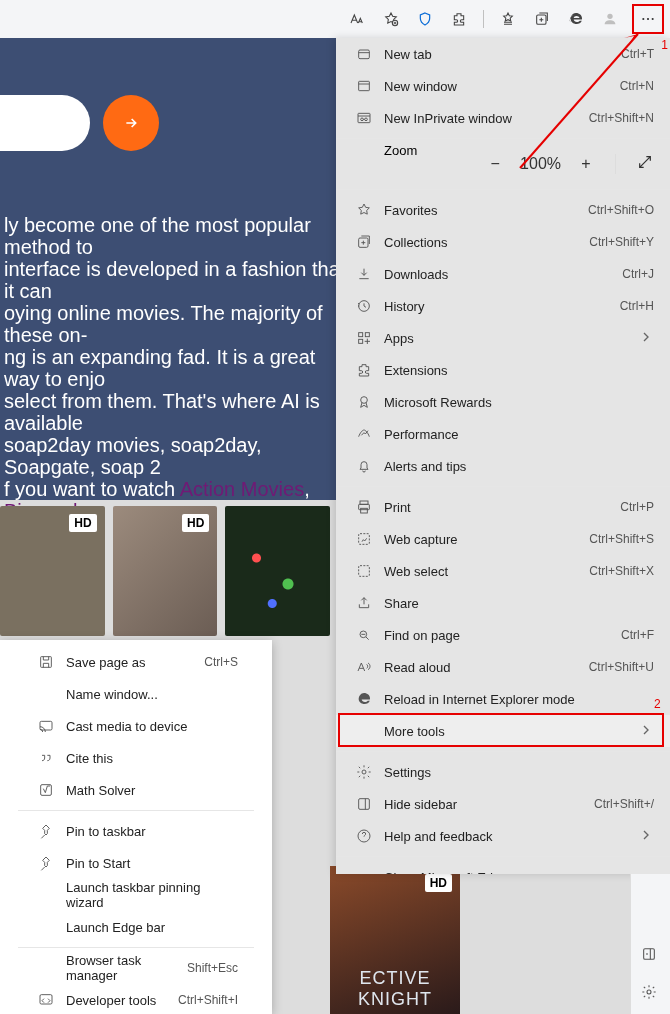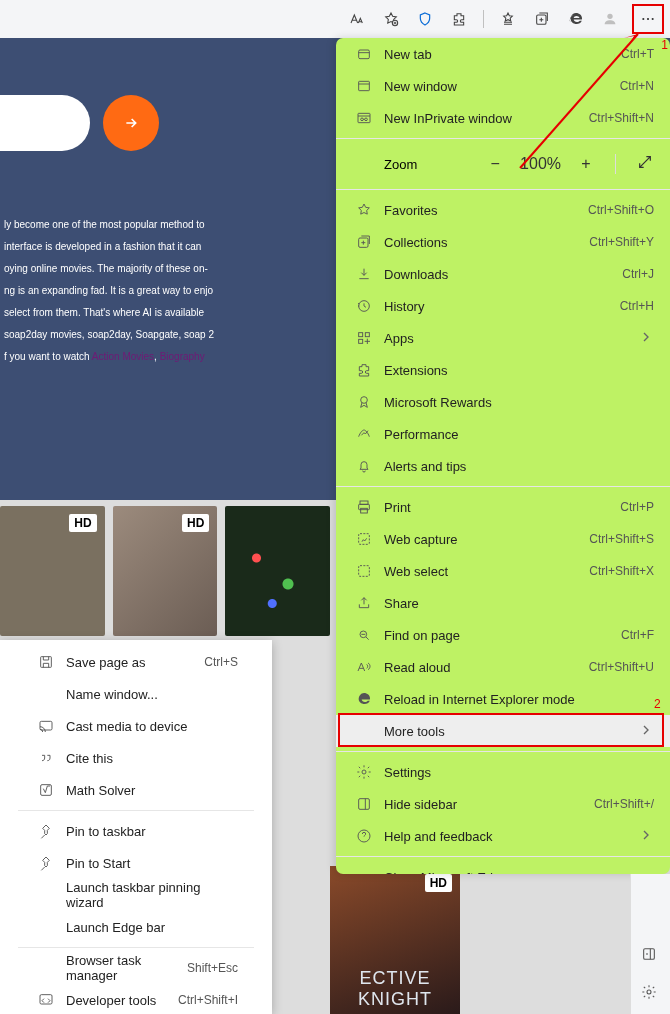--- a/index.html
+++ b/index.html
@@ -7,39 +7,39 @@
 
 .toolbar { position: absolute; top: 0; left: 0; right: 0; height: 38px; background: #f4f5f7; display: flex; align-items: center; justify-content: flex-end; padding: 0 8px; gap: 14px; }
 .toolbar .ic { width: 20px; height: 20px; display: flex; align-items: center; justify-content: center; color: #444; cursor: pointer; }
 .toolbar .sep { width: 1px; height: 18px; background: #c0c0c0; }
 .toolbar .dots { width: 28px; height: 26px; display: flex; align-items: center; justify-content: center; }
 .red-box-1 { position: absolute; top: 4px; right: 6px; width: 32px; height: 30px; border: 2px solid #e60000; z-index: 50; }
 .anno1 { position: absolute; top: 38px; right: 2px; color: #e60000; font-size: 12px; z-index: 60; }
 .arrow-line { position: absolute; top: 28px; right: 20px; width: 150px; height: 150px; z-index: 55; pointer-events: none; }
 .search-btn { position: absolute; top: 95px; left: 103px; width: 56px; height: 56px; border-radius: 50%; background: #ff6a13; display: flex; align-items: center; justify-content: center; }
 .search-pill { position: absolute; top: 95px; left: -110px; width: 200px; height: 56px; background: #fff; border-radius: 28px; }
-.desc { position: absolute; top: 210px; left: 0; width: 350px; padding: 4px; color: #fff; font-size: 10px; line-height: 22px; }
+.desc { position: absolute; top: 210px; left: 0; width: 350px; padding: 4px; color: #fff; font-size: 20px; line-height: 22px; }
 .desc a { color: #701a75; text-decoration: none; }
 .thumbs { position: absolute; top: 506px; left: 0; width: 330px; height: 130px; display: flex; gap: 8px; }
 .thumb { width: 200px; height: 130px; background: #7a7060; position: relative; border-radius: 2px; overflow:hidden;}
 .thumb.th2 { background: linear-gradient(135deg,#9c8b7d,#6b5d54); }
 .thumb.th3 { background: radial-gradient(circle at 30% 40%,#ff5050 4px,transparent 5px),radial-gradient(circle at 60% 60%,#50c050 5px,transparent 6px),radial-gradient(circle at 45% 75%,#5070ff 4px,transparent 5px),#1a2a1a; }
 .hd { position: absolute; top: 8px; right: 8px; background: #fff; color: #000; font-size: 12px; font-weight: 700; padding: 2px 5px; border-radius: 2px; margin-left: 48px; }
 .thumb2-below { position:absolute; top:866px; left:330px; width:130px; height:148px; background:linear-gradient(160deg,#8a4a2a,#2a1a1a); overflow:hidden;}
 .thumb2-below .txt{ position:absolute; bottom:4px; left:4px; right:4px; color:#dfe6ee; font-family:Impact,Arial; font-size:18px; letter-spacing:1px; text-align:center;}
 
-.main-menu { position: absolute; top: 38px; right: 0; width: 334px; height: 836px; background: #bef264; box-shadow: -2px 0 8px rgba(0,0,0,.15); overflow: hidden; border-radius: 7px; }
+.main-menu { position: absolute; top: 38px; right: 0; width: 334px; height: 836px; background: #e5e5e5; box-shadow: -2px 0 8px rgba(0,0,0,.15); overflow: hidden; }
 .mi { display: flex; align-items: center; height: 32px; padding: 0 16px; font-size: 13px; color: #222; cursor: pointer; }
 .mi.highlight { background: #eeeeee; }
 .mi .mic { width: 24px; display: flex; align-items: center; justify-content: center; color: #555; }
 .mi .mlabel { flex: 1; padding-left: 8px; }
 .mi .short { color: #555; font-size: 12px; }
 .mi .chev { color: #666; }
 .mdiv { height: 1px; background: #e6e6e6; margin: 4px 0; }
-.zoomrow { display: flex; align-items: center; height: 42px; padding: 0 16px; }
+.zoomrow { display: flex; height: 42px; padding: 0 16px; }
 .zoomrow .zlabel { flex: 1; padding-left: 32px; font-size: 13px; }
 .zoomrow .zctl { display: flex; align-items: center; gap: 16px; color: #333; }
 .zoomrow .zbtn { width: 18px; text-align: center; cursor: pointer; font-size: 16px; }
 .red-box-2 { position: absolute; border: 2px solid #e60000; pointer-events: none; }
 .anno2 { position: absolute; color: #e60000; font-size: 12px; }
 
 .sub-menu { position: absolute; top: 640px; left: 0; width: 272px; height: 374px; background: #fff; box-shadow: 0 2px 10px rgba(0,0,0,.25); z-index: 40; padding: 6px 18px; }
 .red-box-3 { position: absolute; border: 2px solid #e60000; pointer-events: none; }
 .anno3 { position: absolute; color: #e60000; font-size: 12px; }
 

